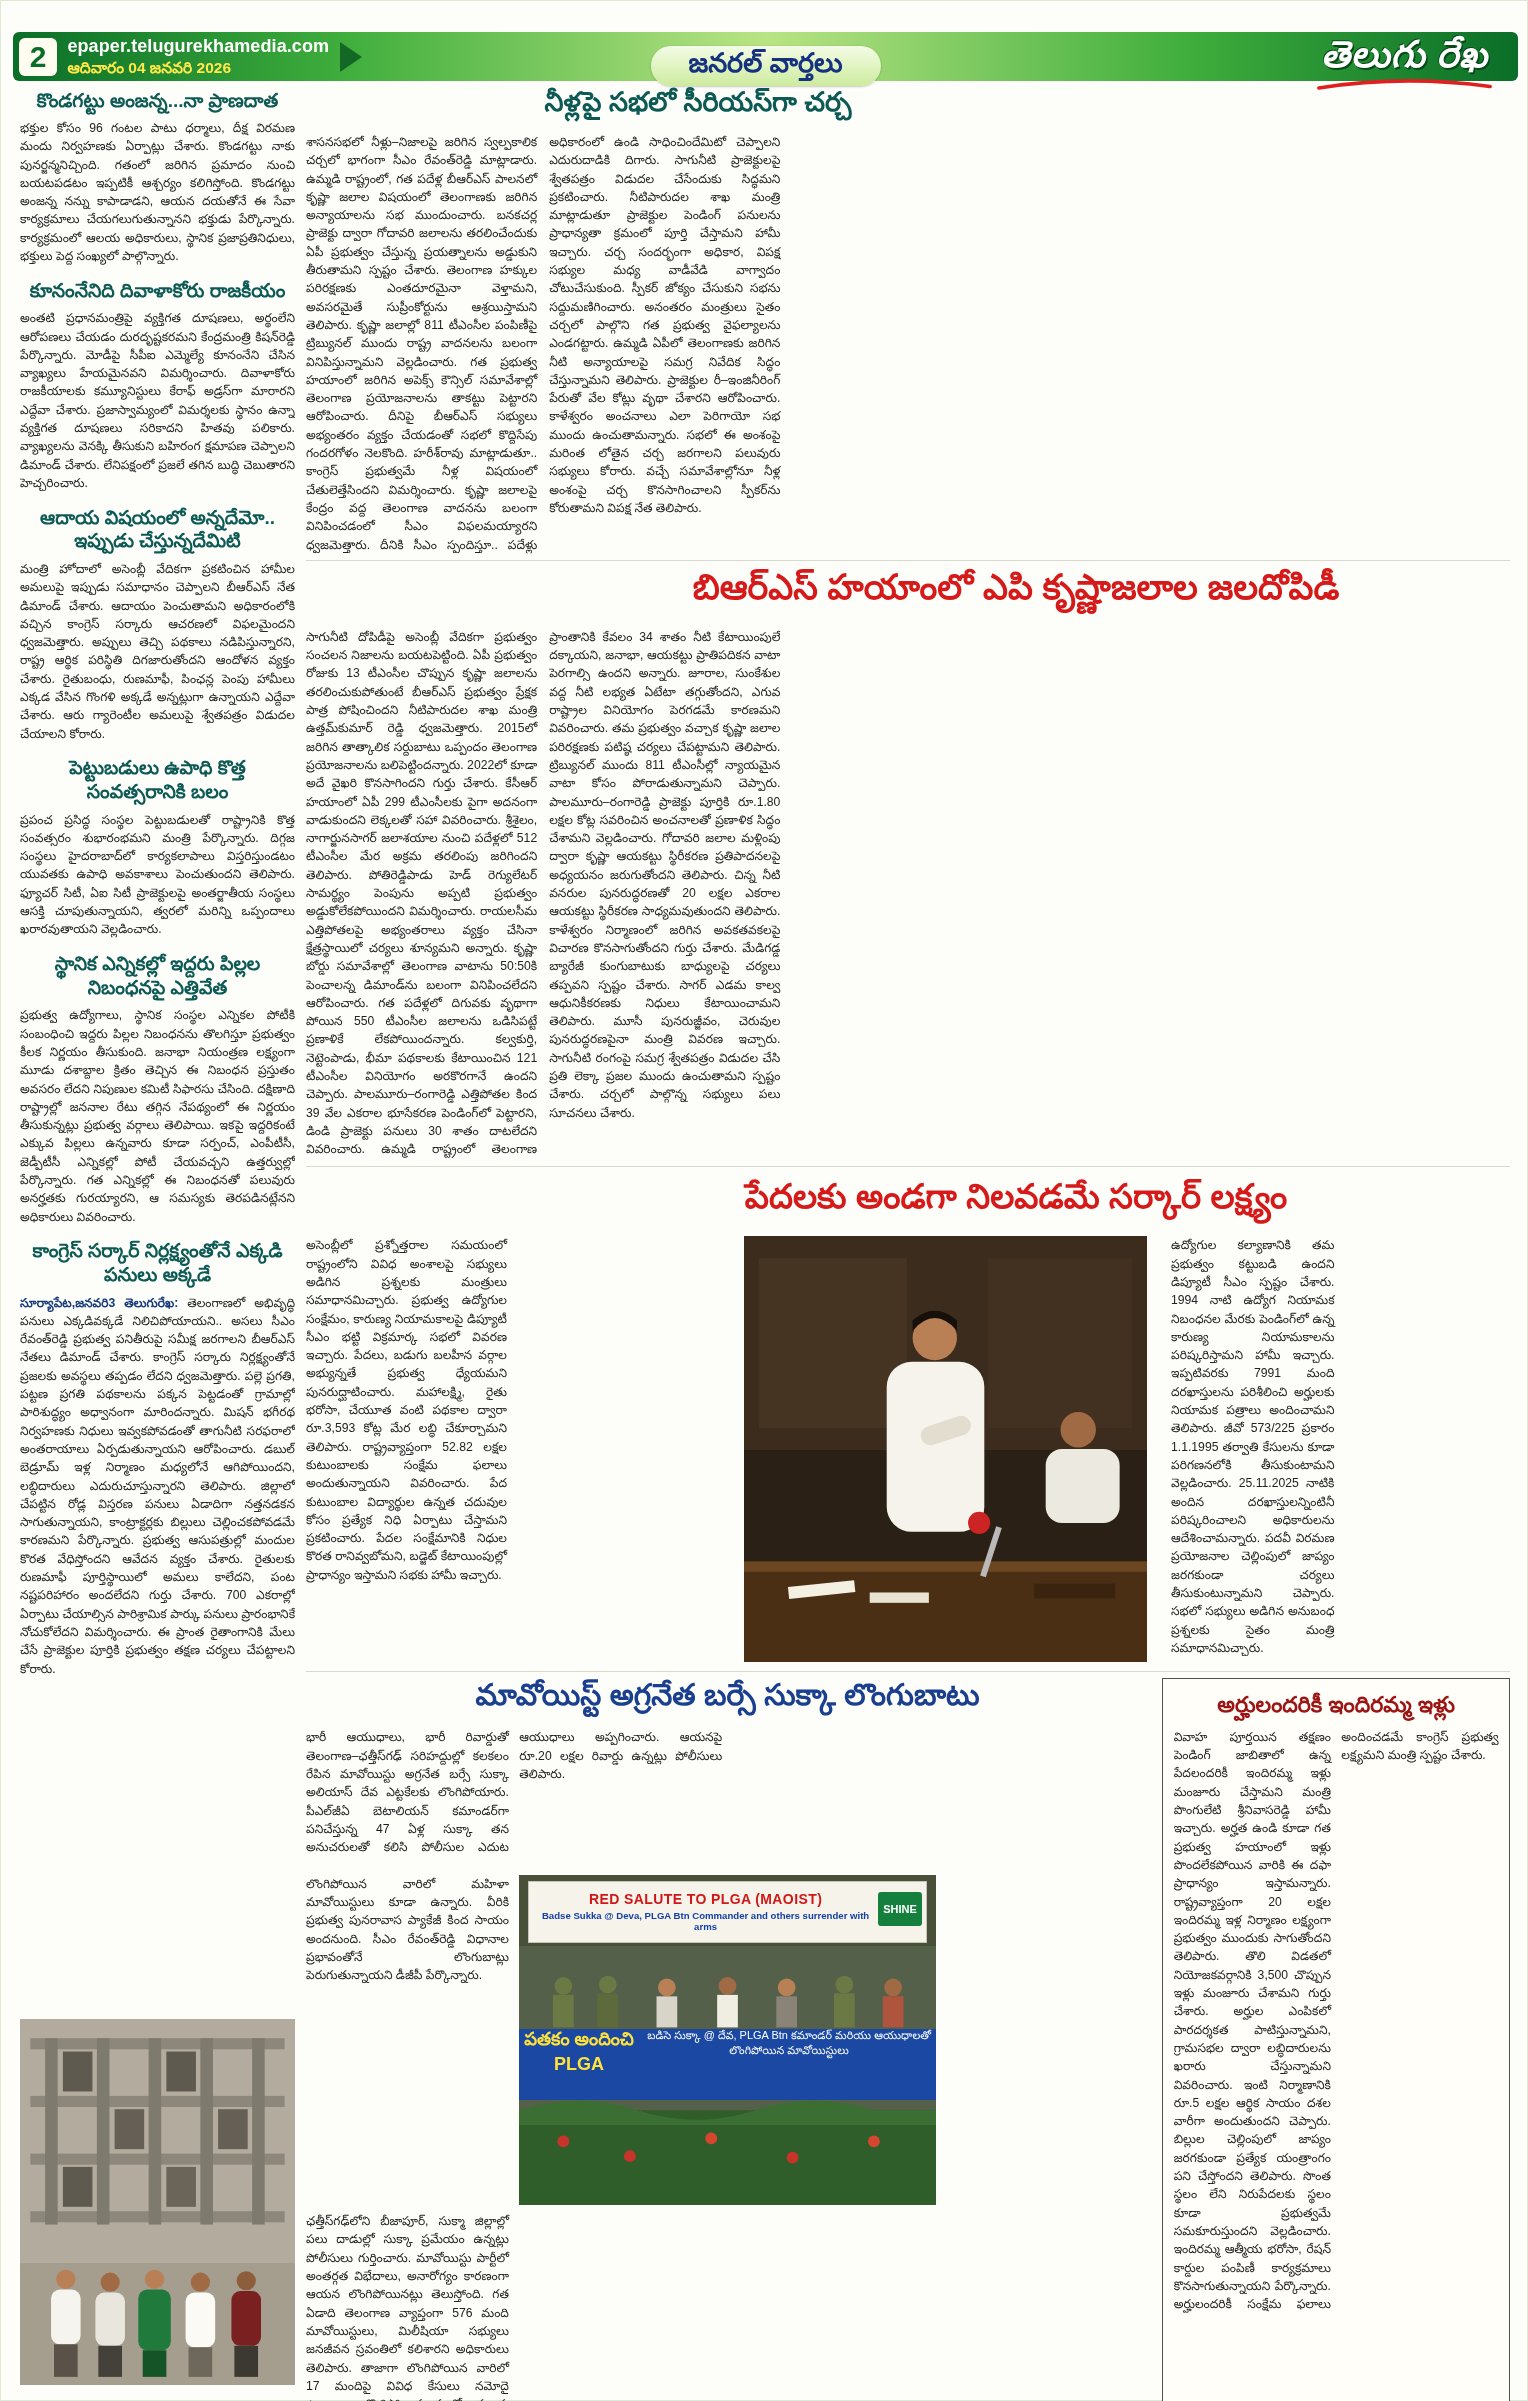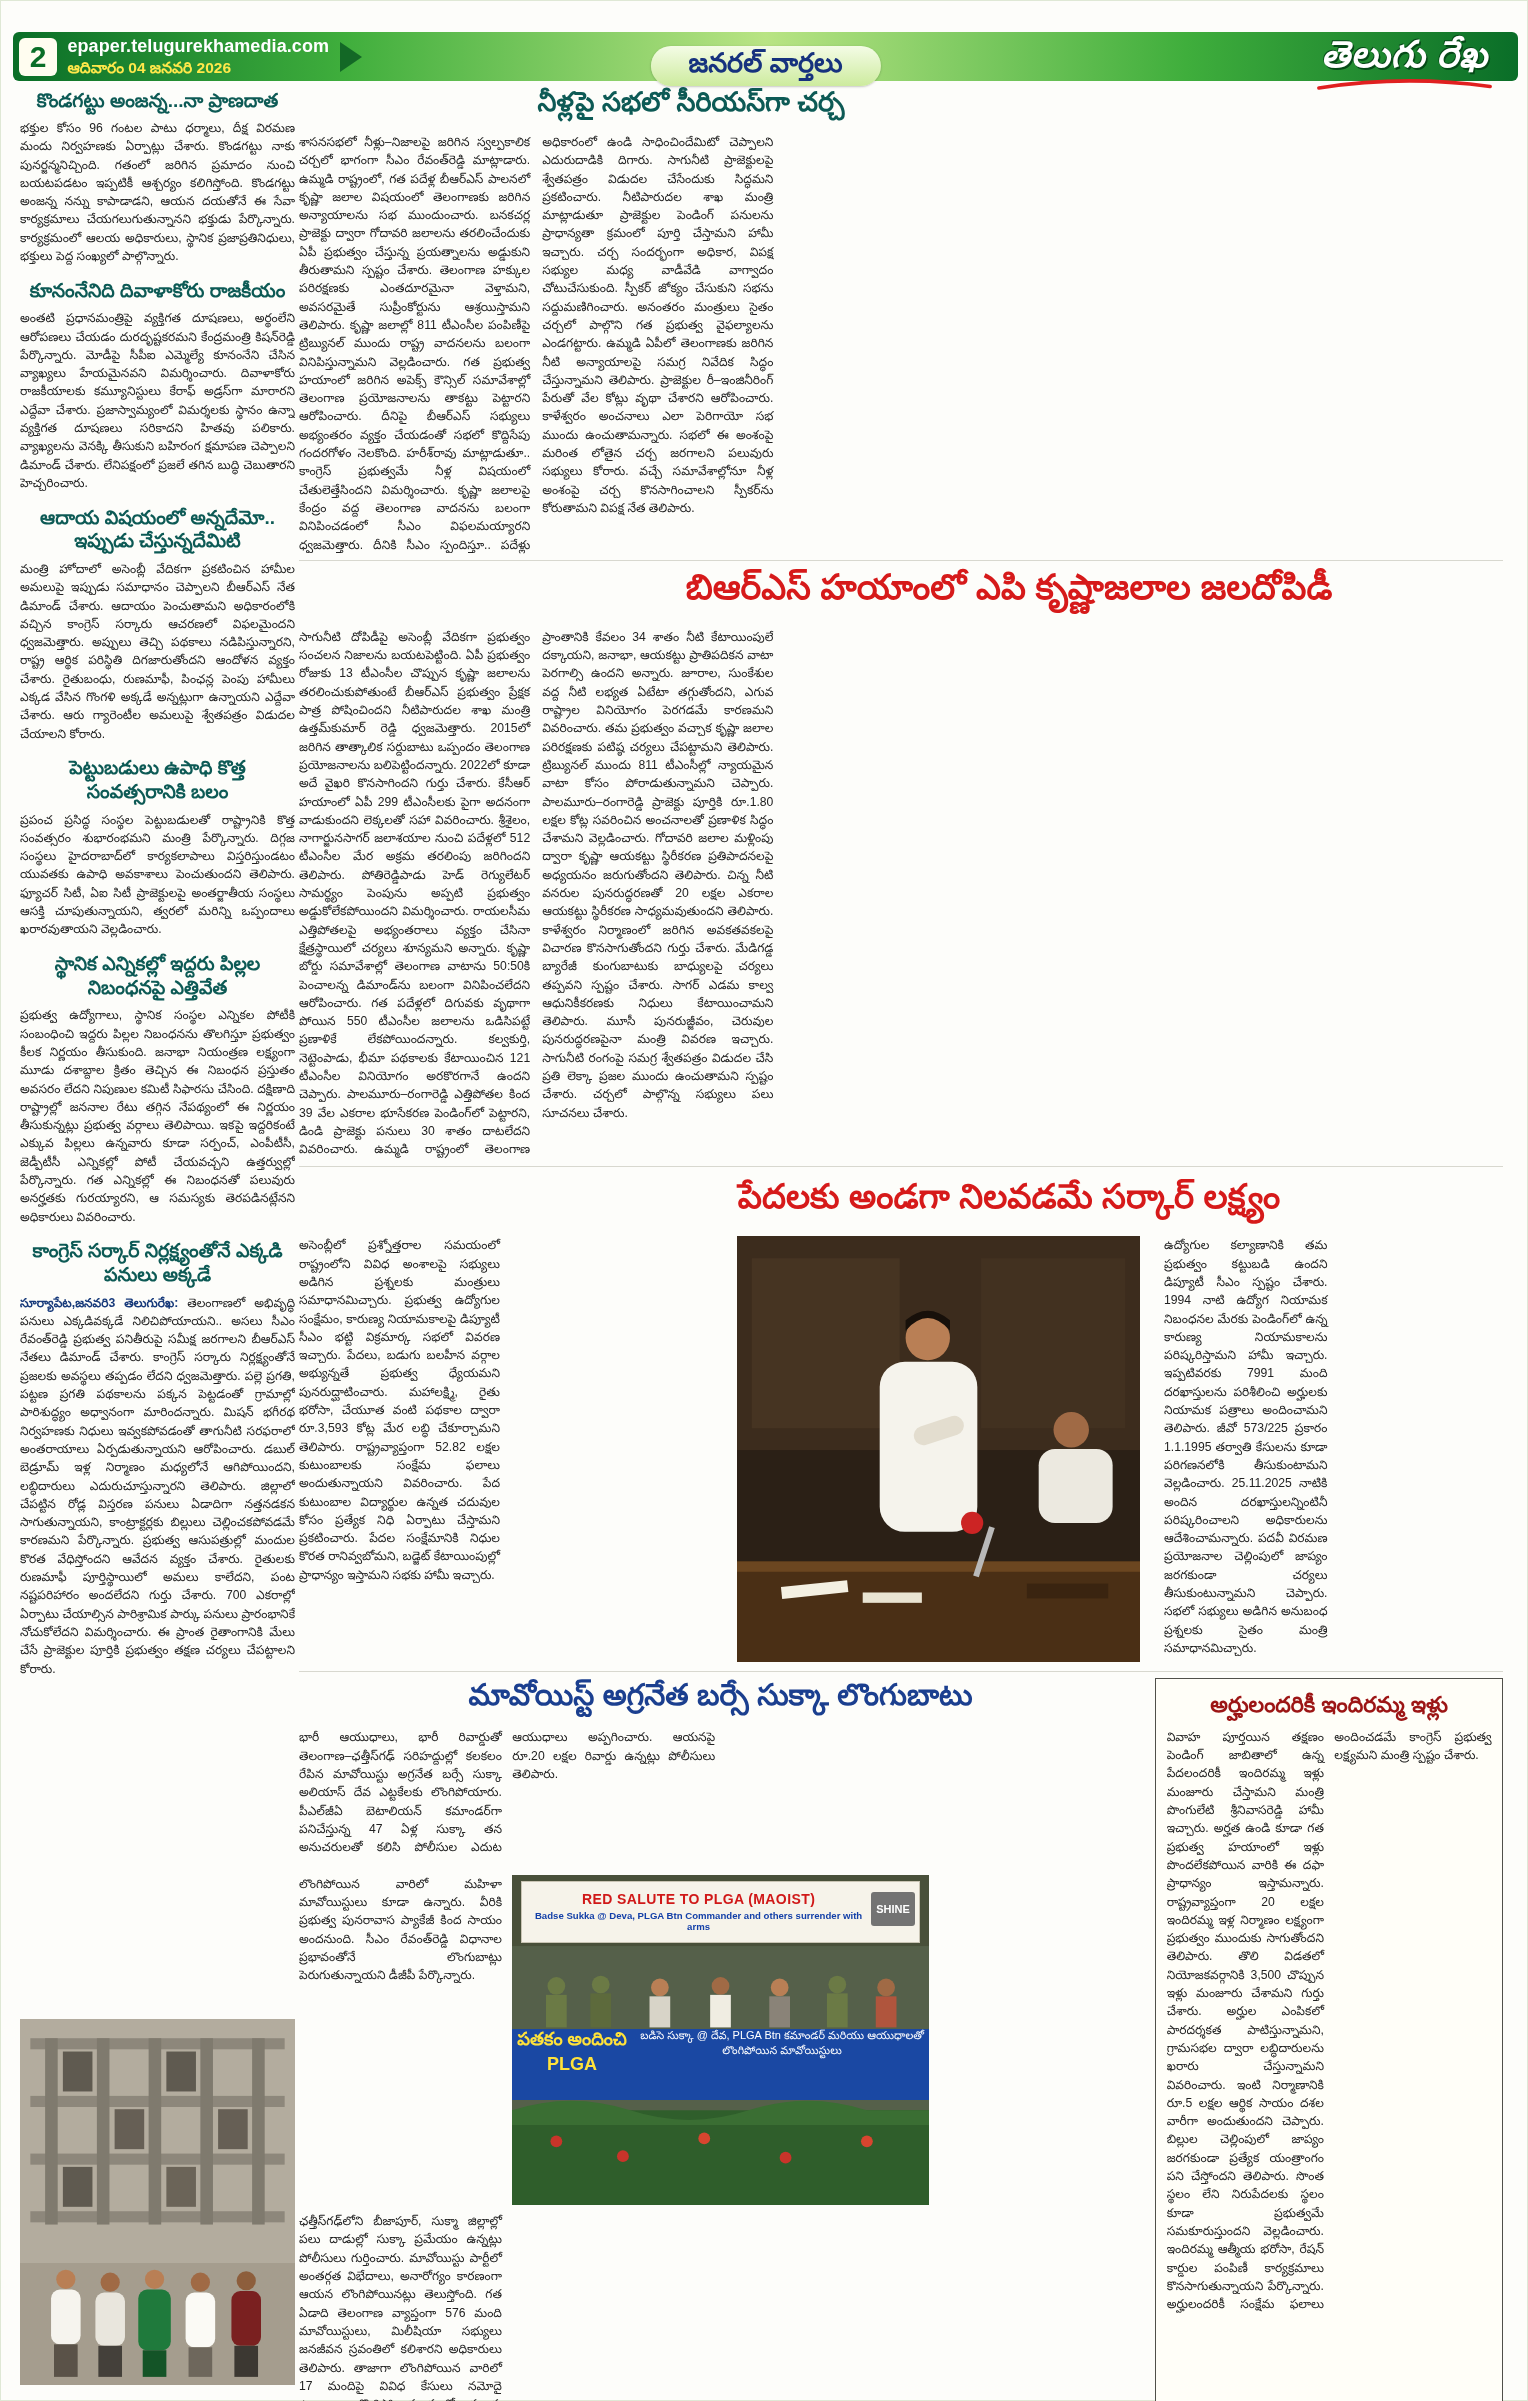--- a/index.html
+++ b/index.html
@@ -59,21 +59,21 @@
     color:#0d5a55; font-size:19px; line-height:1.25; text-align:center;
     font-weight:bold; padding:1.5px 0 6.7px;
   }
   .photoA {
     position:absolute; bottom:3px; left:0; width:275px; height:366px;
     overflow:hidden; background:#b7b0a2; cursor:pointer;
   }
   .photoA svg { width:100%; height:100%; display:block; }
 
   
-  .right-area { position:absolute; left:298px; top:86px; width:1204px; height:2301px; display:flex; flex-direction:column;align-items:flex-end; }
+  .right-area { position:absolute; left:305px; top:86px; width:1204px; height:2301px; display:flex; flex-direction:column;align-items:flex-end; }
 
   .top-story { height:470px; cursor:pointer; }
   .top-story h2 {
     color:#0d5a55; font-size:27px; font-weight:bold; text-align:center;
     width:562px; margin:0 0 9px 111px;
   }
   .cols5 { columns:5; column-gap:12px; column-fill:auto; overflow:hidden; }
   .top-story .cols5 { height:421px; }
 
   .brs { height:614px; margin-top:6px; border-top:0.7px solid #d8d8cf; padding-top:4.4px; cursor:pointer; }
@@ -104,21 +104,21 @@
   .photoC { width:417px; height:330px; position:relative; background:#49503a; overflow:hidden; flex:none; cursor:pointer; }
   .photoC svg { position:absolute; inset:0; width:100%; height:100%; }
   .plga-banner {
     position:absolute; left:9px; right:9px; top:6px; height:62px;
     background:#f6f3ea; border:0.7px solid #c9c4b4; text-align:center;
     display:flex; flex-direction:column; justify-content:center; gap:3px; padding:0 52px 0 7.4px;
   }
   .plga-b1 { color:#d01818; font-weight:bold; font-size:14px; letter-spacing:0.4px; }
   .plga-b2 { color:#1440a8; font-weight:bold; font-size:9.6px; }
   .shine-badge {
-    position:absolute; right:4.4px; top:10.4px; background:#737373; color:#fff;
+    position:absolute; right:4.4px; top:10.4px; background:#15803d; color:#fff;
     font-weight:bold; font-size:11px; padding:11px 5.2px; border-radius:3px;
   }
   .plga-strip {
     position:absolute; left:0; right:0; top:154px; height:71px;
     background:rgba(22,70,170,.93); text-align:center;
     display:flex; justify-content:center; gap:3px;
   }
   .plga-s1 { color:#ffe23a; font-weight:bold; font-size:18px; }
   .plga-s2 { color:#ffffff; font-size:11px; }
   .maoist .strip2 { flex:1; }

